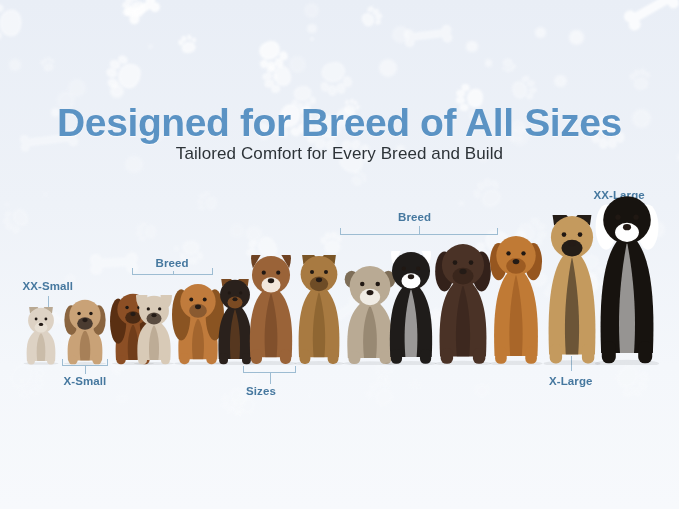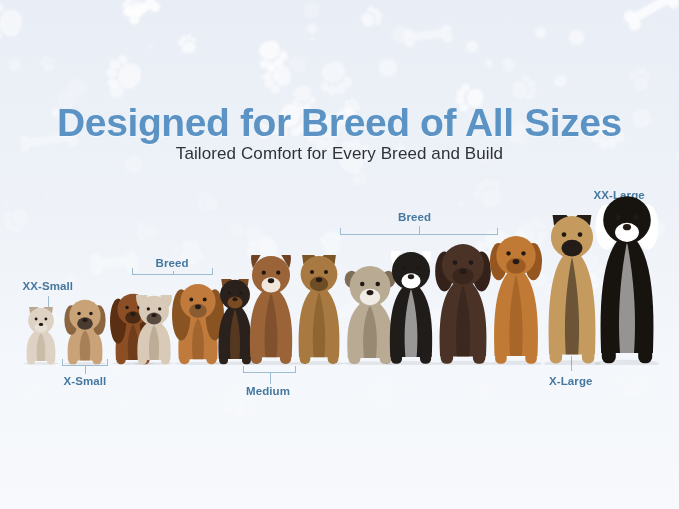--- a/index.html
+++ b/index.html
@@ -834,21 +834,21 @@
         <div class="tickL" style="left: 0px; height: 7px; top: -7px;"></div>
         <div class="tickR" style="left: 45px; height: 7px; top: -7px;"></div>
         <div class="mid" style="left: 23px; height: 8px; top: 0px;"></div>
       </div>
       <div class="lbl" style="top: 257px; left: 155.5px; visibility: visible;">Breed</div>
       <div class="brk up" style="left: 132px; top: 274px; width: 81px;">
         <div class="tickL" style="left: 0px; height: 7px;"></div>
         <div class="tickR" style="left: 80px; height: 7px;"></div>
         <div class="mid" style="left: 40.5px; height: 4px; top: -4px;"></div>
       </div>
-      <div class="lbl" style="top: 385px; left: 246px; visibility: visible;">Medium</div>
+      <div class="lbl" style="top: 385px; left: 246px; visibility: visible;">Sizes</div>
       <div class="brk" style="left: 243px; top: 372px; width: 53px;">
         <div class="tickL" style="left: 0px; height: 7px; top: -7px;"></div>
         <div class="tickR" style="left: 52px; height: 7px; top: -7px;"></div>
         <div class="mid" style="left: 26.5px; height: 11px; top: 0px;"></div>
       </div>
       <div class="lbl" style="top: 211px; left: 398px; visibility: visible;">Breed</div>
       <div class="brk up" style="left: 340px; top: 234px; width: 158px;">
         <div class="tickL" style="left: 0px; height: 7px;"></div>
         <div class="tickR" style="left: 157px; height: 7px;"></div>
         <div class="mid" style="left: 79px; height: 9px; top: -9px;"></div>

